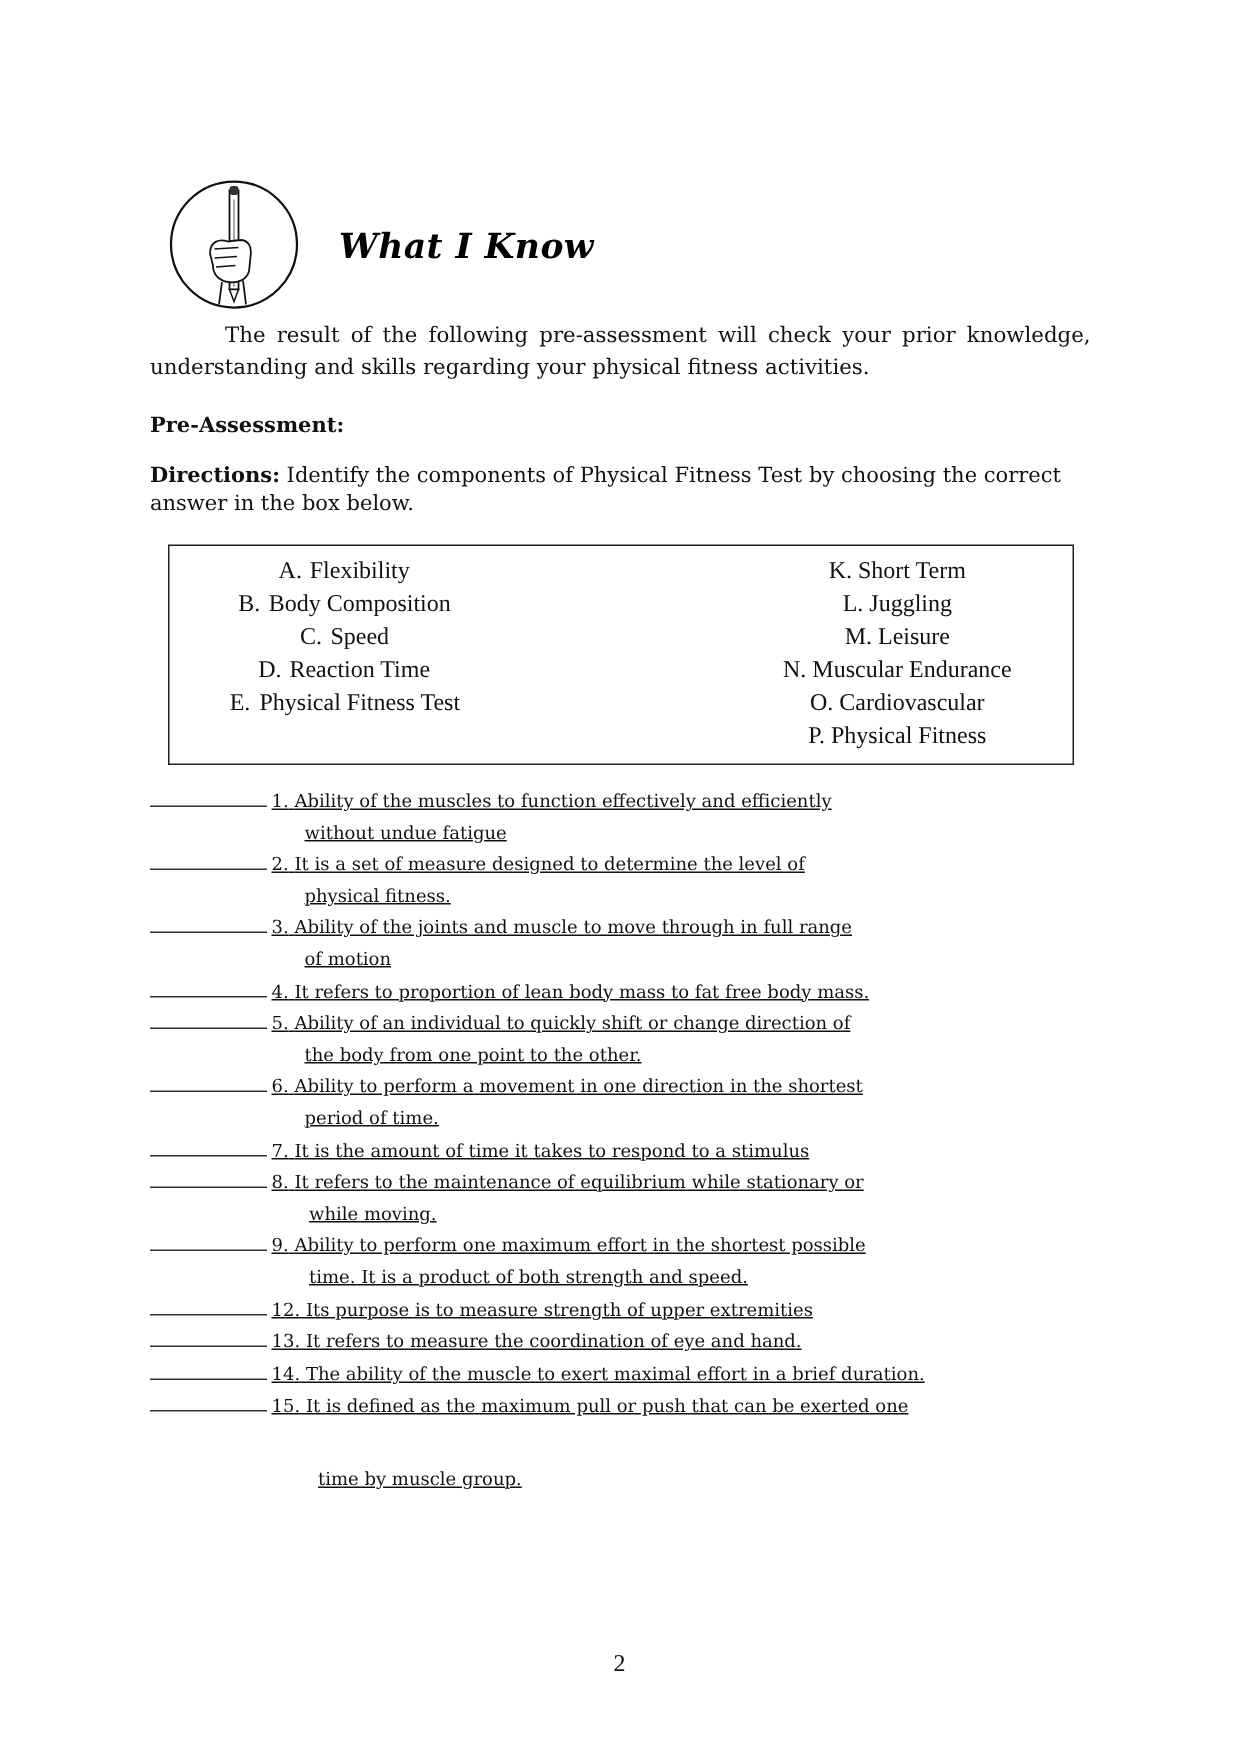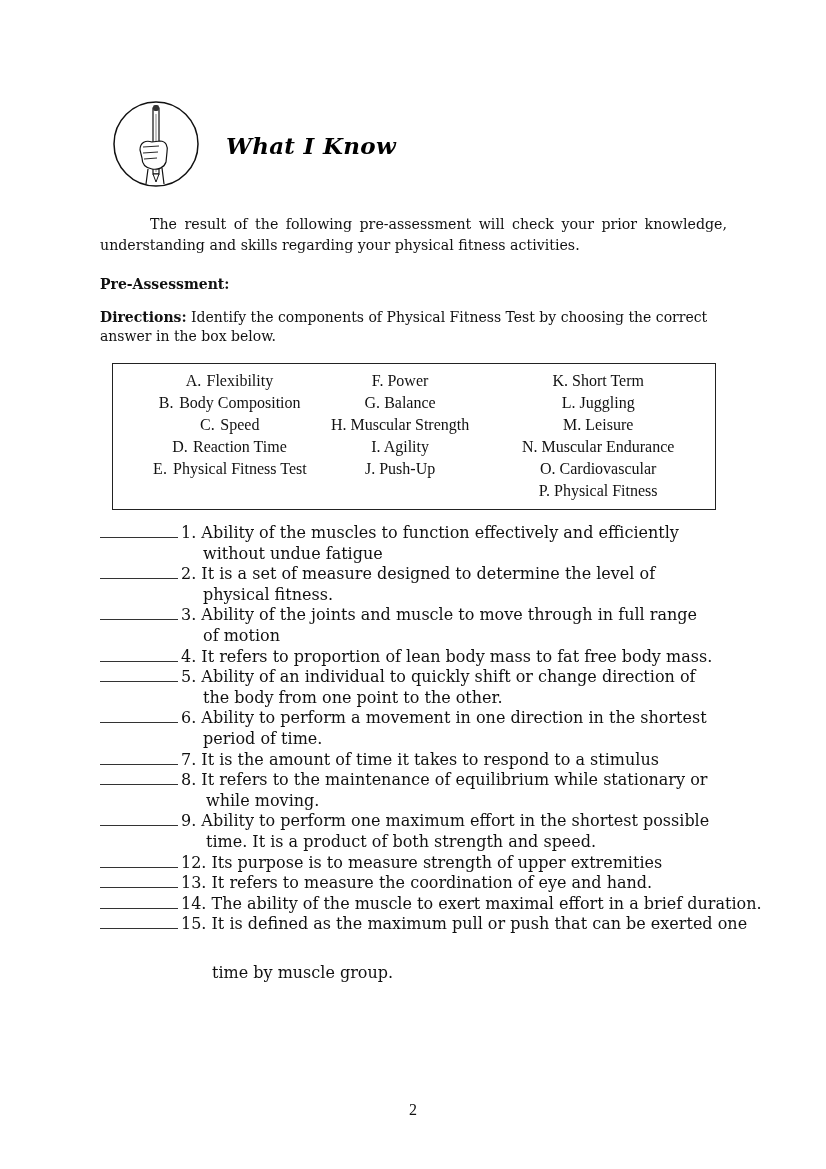--- a/index.html
+++ b/index.html
@@ -1,36 +1,36 @@
 <!DOCTYPE html>
 <html><head>
 <meta charset="utf-8">
 <style>
   html, body { margin: 0; padding: 0; background: #ffffff; }
   body { width: 826px; height: 1169px; position: relative; overflow: hidden; color: #111; }
 
-  #header { position: absolute; left: 112px; top: 100px; width: 400px; height: 92px; }
+  #header { position: absolute; left: 112px; top: 119px; width: 400px; height: 92px; }
   #emblem { position: absolute; left: 0; top: 0; width: 88px; height: 88px; }
   #title { position: absolute; left: 114px; top: 32px; font-family: "DejaVu Serif", serif; font-weight: bold; font-style: italic; font-size: 23px; letter-spacing: 0.3px; color: #000; }
 
   #intro { position: absolute; left: 100px; top: 214px; width: 627px; font-family: "DejaVu Serif", serif; font-size: 14.2px; line-height: 21px; text-align: justify; text-indent: 50px; margin: 0; }
   #pre-heading { position: absolute; left: 100px; top: 276px; font-family: "DejaVu Serif", serif; font-weight: bold; font-size: 14px; margin: 0; }
   #directions { position: absolute; left: 100px; top: 308px; width: 630px; font-family: "DejaVu Serif", serif; font-size: 14px; line-height: 19px; margin: 0; }
   #directions b { font-weight: bold; }
 
   #choices-box { position: absolute; left: 112px; top: 363px; width: 604px; height: 147px; border: 1px solid #222; box-sizing: border-box; }
   .choice-col { position: absolute; top: 6px; font-family: "Liberation Serif", serif; font-size: 16px; line-height: 22px; }
   .choice-col div { white-space: nowrap; text-align: center; }
   #col-1 { left: 34px; }
   #col-2 { left: 218px; }
   #col-3 { left: 409px; }
   .choice-letter { display: inline-block; }
   #col-1 .choice-letter { width: 26px; }
 
-  #questions { position: absolute; left: 100px; top: 523px; width: 640px; font-family: "DejaVu Serif", serif; font-size: 16px; line-height: 20.6px; }
+  #questions { position: absolute; left: 100px; top: 523px; width: 640px; font-family: "DejaVu Serif", serif; font-size: 12px; line-height: 20.6px; text-decoration: underline; }
   .q { position: relative; white-space: nowrap; }
   .q .blank { display: inline-block; width: 78px; border-bottom: 1px solid #333; height: 14px; vertical-align: baseline; margin-right: 3px; }
   .q .cont { display: block; padding-left: 103px; }
   .q.wide .cont { padding-left: 106px; }
   .q.wider .cont { padding-left: 112px; margin-top: 28px; }
 
   #page-number { position: absolute; left: 0; width: 826px; top: 1101px; text-align: center; font-family: "Liberation Serif", serif; font-size: 16px; }
 </style>
 </head>
 <body>
@@ -60,27 +60,20 @@
 <p id="directions"><b>Directions:</b><span> Identify the components of Physical Fitness Test by choosing the correct answer in the box below.</span></p>
 
 <div id="choices-box">
   <div class="choice-col" id="col-1">
       <div><span class="choice-letter">A.</span><span>Flexibility</span></div>
       <div><span class="choice-letter">B.</span><span>Body Composition</span></div>
       <div><span class="choice-letter">C.</span><span>Speed</span></div>
       <div><span class="choice-letter">D.</span><span>Reaction Time</span></div>
       <div><span class="choice-letter">E.</span><span>Physical Fitness Test</span></div>
     </div>
-  <div class="choice-col" id="col-2">
-      <div><span class="choice-letter">F.</span> <span>Power</span></div>
-      <div><span class="choice-letter">G.</span> <span>Balance</span></div>
-      <div><span class="choice-letter">H.</span> <span>Muscular Strength</span></div>
-      <div><span class="choice-letter">I.</span> <span>Agility</span></div>
-      <div><span class="choice-letter">J.</span> <span>Push-Up</span></div>
-    </div>
   <div class="choice-col" id="col-3">
       <div><span class="choice-letter">K.</span> <span>Short Term</span></div>
       <div><span class="choice-letter">L.</span> <span>Juggling</span></div>
       <div><span class="choice-letter">M.</span> <span>Leisure</span></div>
       <div><span class="choice-letter">N.</span> <span>Muscular Endurance</span></div>
       <div><span class="choice-letter">O.</span> <span>Cardiovascular</span></div>
       <div><span class="choice-letter">P.</span> <span>Physical Fitness</span></div>
     </div>
 </div>
 

